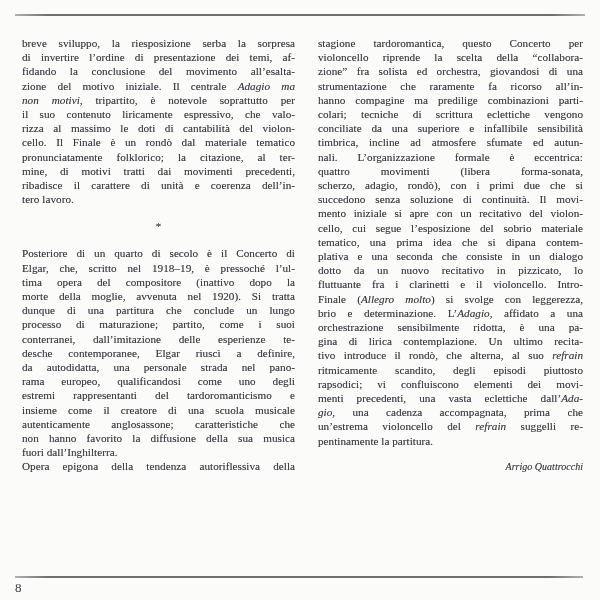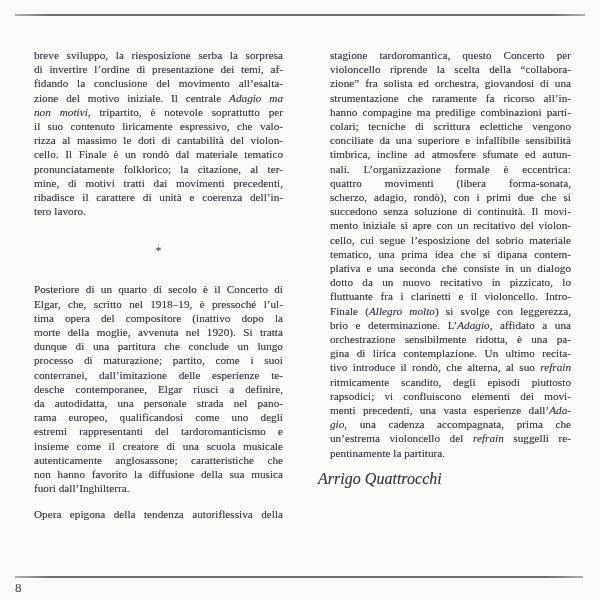--- a/index.html
+++ b/index.html
@@ -15,35 +15,35 @@
   .rule.top{left:15px;right:15px;top:14px;}
   .rule.bottom{left:15px;right:17px;top:576px;}
   .content{
     position:absolute;top:36px;left:22px;width:561px;
     display:flex;gap:23px;
   }
   .col{font-size:11.2px;line-height:14.2px;letter-spacing:0.02px;
        text-shadow:0 0 .4px rgba(55,56,62,.45);}
   .col.left{width:273px;}
   .col.right{width:265px;}
-  .para{margin:12px;}
+  .para{margin:0;}
   .line{
     text-align:justify;
     text-align-last:justify;
     white-space:normal;
     min-height:14.2px;
   }
   .line.flush{text-align-last:left;}
   .line i{font-style:italic;}
   .separator{
     height:40px;display:flex;align-items:center;justify-content:center;
     font-size:11px;color:var(--ink,#37383e);
   }
   .signature{
-    margin-top:0;font-size:16px;font-style:italic;
+    margin-top:12px;text-align:right;font-size:10px;font-style:italic;
   }
   .page-number{
     position:absolute;left:15px;top:580px;font-size:13px;color:var(--ink,#37383e);
   }
 </style>
 </head>
 <body style="--background: #fbfbf9; --ink: #37383e; --rule: #6e6e6e;">
 
 <div class="page">
   <div class="rule top"></div>
@@ -107,21 +107,21 @@
           <div class="line"><span>plativa e una seconda che consiste in un dialogo</span></div>
           <div class="line"><span>dotto da un nuovo recitativo in pizzicato, lo</span></div>
           <div class="line"><span>fluttuante fra i clarinetti e il violoncello. Intro-</span></div>
           <div class="line"><span>Finale (</span><i>Allegro molto</i><span>) si svolge con leggerezza,</span></div>
           <div class="line"><span>brio e determinazione. L’</span><i>Adagio</i><span>, affidato a una</span></div>
           <div class="line"><span>orchestrazione sensibilmente ridotta, è una pa-</span></div>
           <div class="line"><span>gina di lirica contemplazione. Un ultimo recita-</span></div>
           <div class="line"><span>tivo introduce il rondò, che alterna, al suo </span><i>refrain</i></div>
           <div class="line"><span>ritmicamente scandito, degli episodi piuttosto</span></div>
           <div class="line"><span>rapsodici; vi confluiscono elementi dei movi-</span></div>
-          <div class="line"><span>menti precedenti, una vasta esperienze dall’</span><i>Ada-</i></div>
+          <div class="line"><span>menti precedenti, una vasta eclettiche dall’</span><i>Ada-</i></div>
           <div class="line"><i>gio</i><span>, una cadenza accompagnata, prima che</span></div>
           <div class="line"><span>un’estrema violoncello del </span><i>refrain</i><span> suggelli re-</span></div>
           <div class="line flush"><span>pentinamente la partitura.</span></div>
         </div>
         <div class="signature"><i>Arrigo Quattrocchi</i></div>
       </div>
   </div>
   <div class="rule bottom"></div>
   <div class="page-number">8</div>
 </div>

